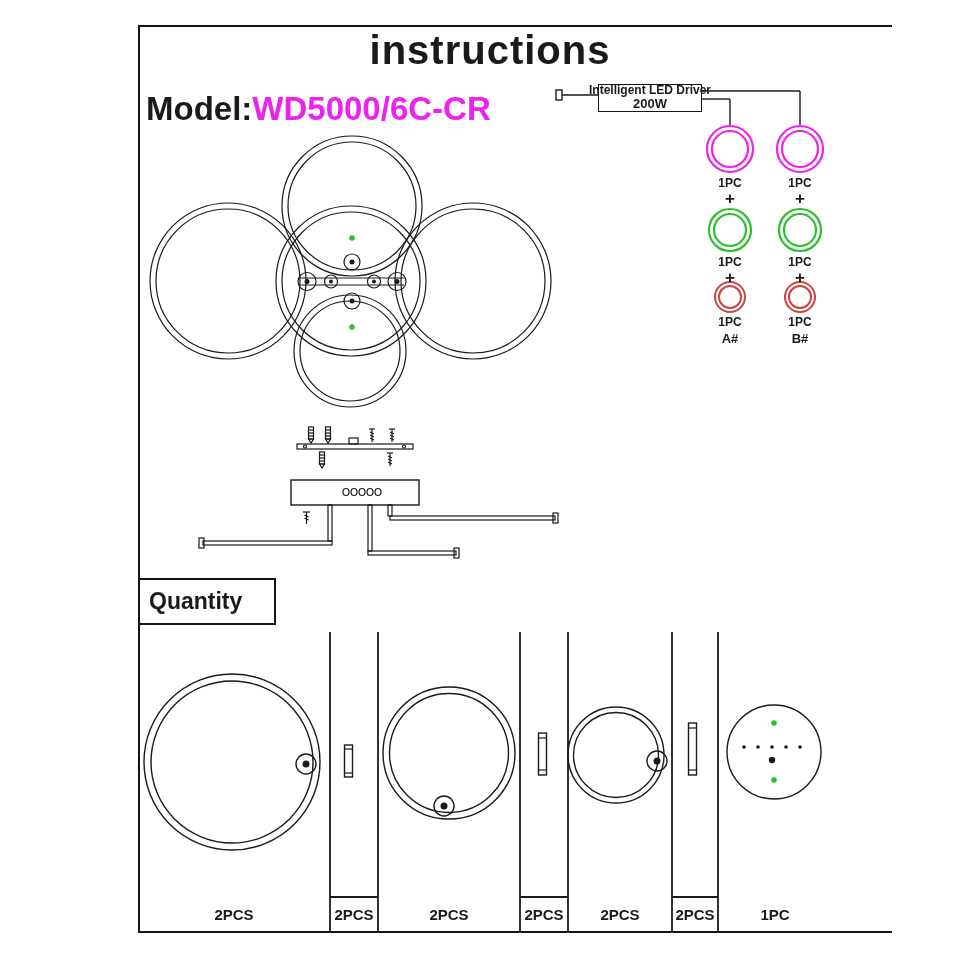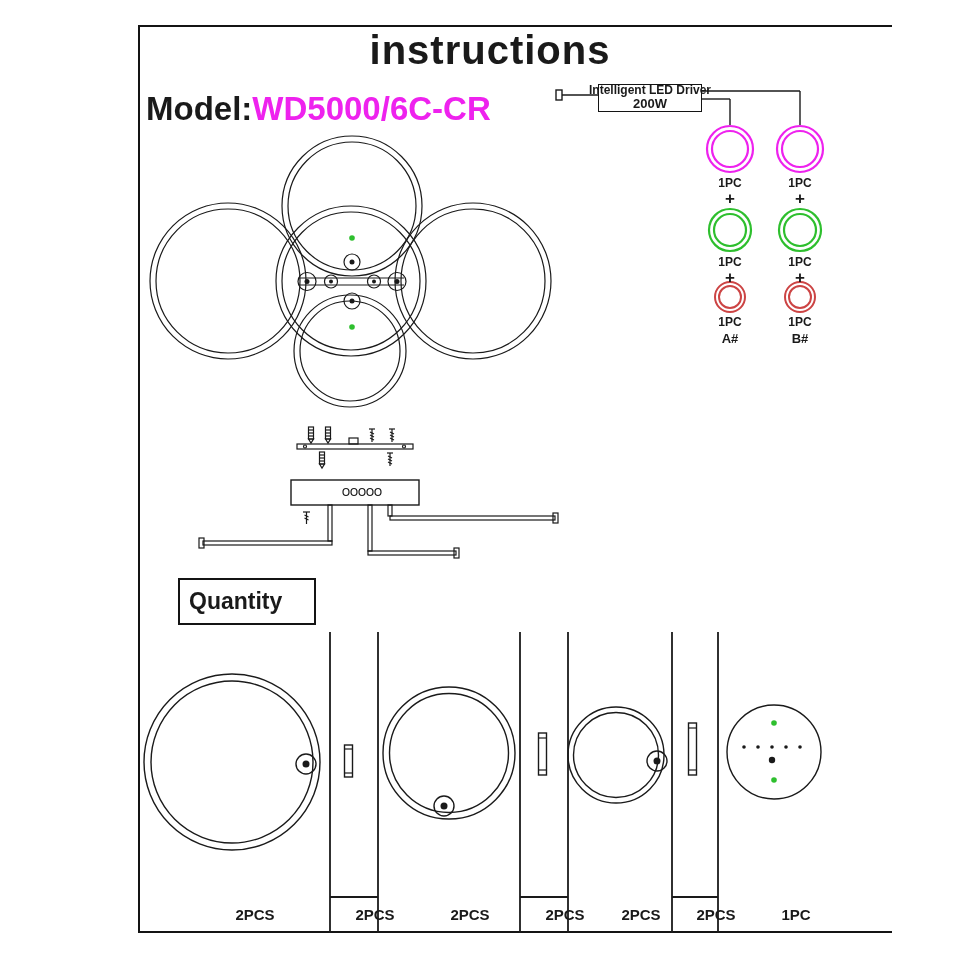--- a/index.html
+++ b/index.html
@@ -16,23 +16,23 @@
     left:598px;top:84px;width:104px;height:28px;border:1.5px solid #141414;box-sizing:border-box;
     display:flex;flex-direction:column;align-items:center;justify-content:center;line-height:1.15;
   }
   .driver-name{font-size:12px;font-weight:700;white-space:nowrap;text-align:right;}
   .driver-power{font-size:13px;font-weight:700;}
   .pc-label{width:60px;text-align:center;font-size:12px;font-weight:700;}
   .plus-label{width:60px;text-align:center;font-size:17px;font-weight:700;line-height:1;}
   .group-label{width:60px;text-align:center;font-size:13px;font-weight:700;}
   .qty-box{
     left:138px;top:578px;width:138px;height:47px;border:2px solid #141414;box-sizing:border-box;
-    display:flex;align-items:center;padding-left:9px;font-size:23px;font-weight:700;background:#fff;margin-left:40px;
+    display:flex;align-items:center;padding-left:9px;font-size:23px;font-weight:700;background:#fff;
   }
-  .cell-qty{top:906px;text-align:center;font-size:15px;font-weight:700;padding-left:21px;}
+  .cell-qty{top:906px;text-align:center;font-size:15px;font-weight:700;}
   svg{position:absolute;left:0;top:0;}
   .ln{fill:none;stroke:var(--line);stroke-width:1.4;}
   .lnt{fill:none;stroke:var(--line);stroke-width:1.2;}
   .ln2{fill:none;stroke:var(--line);stroke-width:1.8;}
   .fillb{fill:var(--line);stroke:none;}
   .s-magenta{fill:none;stroke:var(--magenta);stroke-width:2.2;}
   .s-green{fill:none;stroke:var(--green);stroke-width:2.2;}
   .s-red{fill:none;stroke:var(--red);stroke-width:2;}
   .f-green{fill:var(--green);stroke:none;}
 </style>

